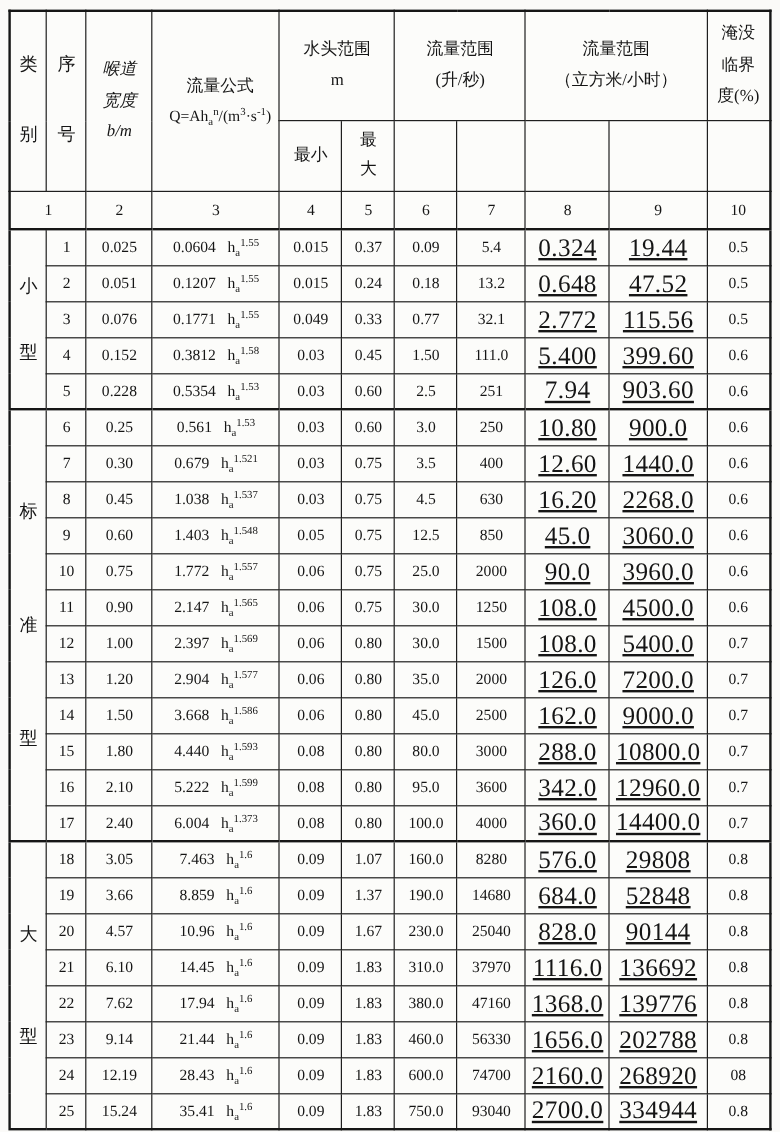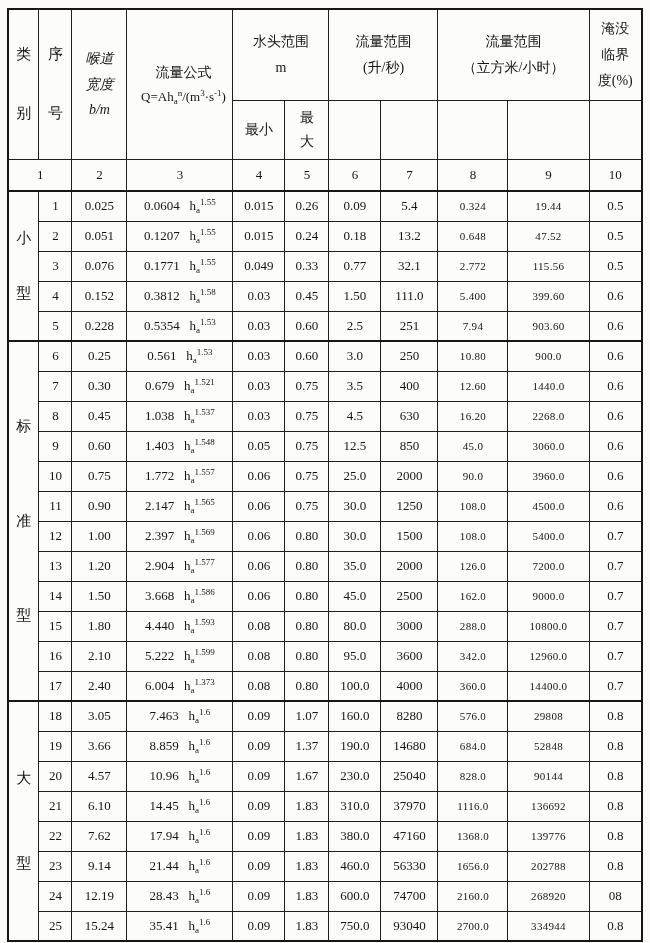--- a/index.html
+++ b/index.html
@@ -42,21 +42,21 @@
     align-items: center;
     height: 148px;
     font-size: 15px;
   }
   th.formula-head { text-align: center; padding-left: 7px; line-height: 2.3; font-size: 14px; }
   th.formula-head .expr { font-size: 13px; }
   
   tbody td { height: 28px; font-size: 13px; }
   tbody tr { height: 30px; }
   tbody tr.group-start > td { border-top: 2px solid #161616; }
-  td.big { font-size: 11px; letter-spacing: 0.3px; }
+  td.big { font-size: 21px; letter-spacing: 0.3px; text-decoration: underline; }
   td.formula { font-size: 13px; }
   sub { font-size: 9px; vertical-align: -3px; line-height: 0; }
   sup { font-size: 9px; vertical-align: 5px; line-height: 0; }
   td.cat {
     border-top: 2px solid #161616;
     border-bottom: 2px solid #161616;
   }
   .cat-wrap {
     display: flex;
     flex-direction: column;
@@ -143,21 +143,21 @@
         <td class="cat" rowspan="5">
           <div class="cat-wrap">
             <span>小</span>
             <span>型</span>
           </div>
         </td>
         <td>1</td>
         <td>0.025</td>
         <td class="formula">0.0604&nbsp;&nbsp;&nbsp;h<sub>a</sub><sup>1.55</sup></td>
         <td>0.015</td>
-        <td>0.26</td>
+        <td>0.37</td>
         <td>0.09</td>
         <td>5.4</td>
         <td class="big">0.324</td>
         <td class="big">19.44</td>
         <td>0.5</td>
       </tr>
       <tr>
         <td>2</td>
         <td>0.051</td>
         <td class="formula">0.1207&nbsp;&nbsp;&nbsp;h<sub>a</sub><sup>1.55</sup></td>

